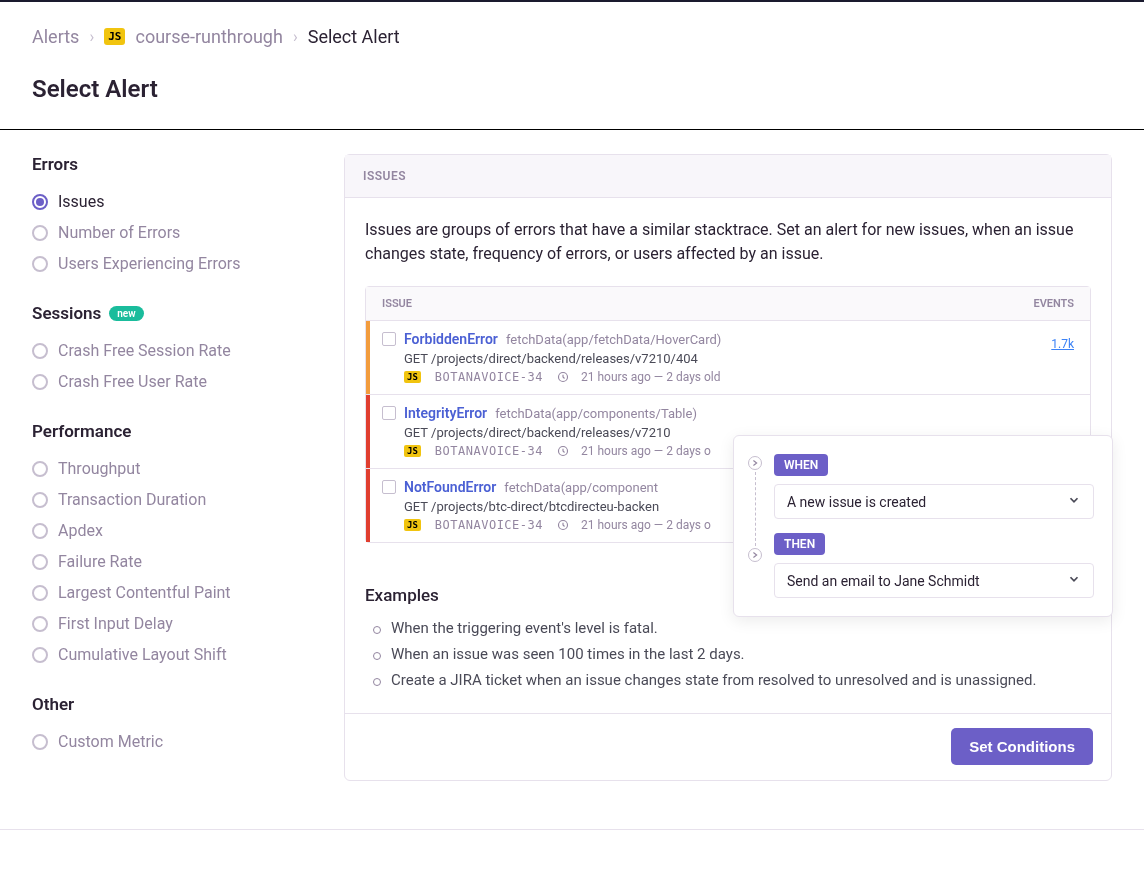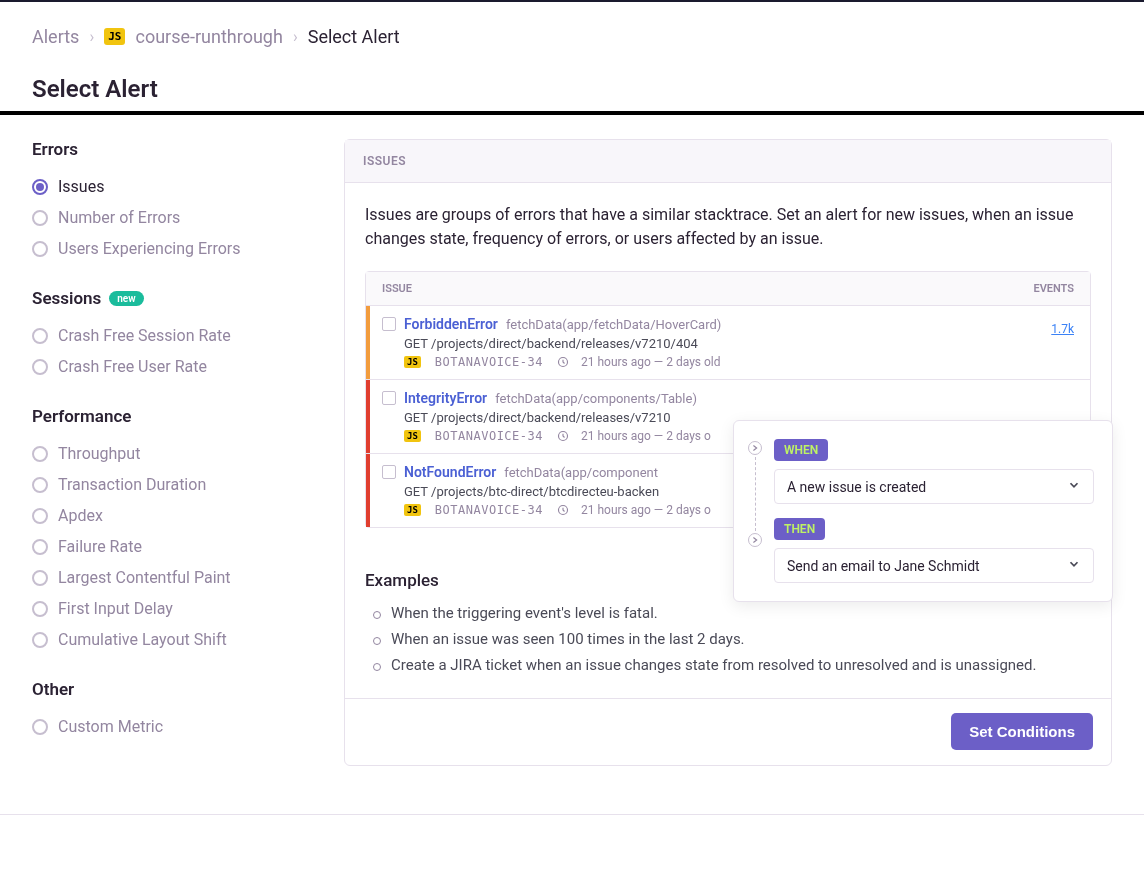--- a/index.html
+++ b/index.html
@@ -7,22 +7,22 @@
     font-family: -apple-system, BlinkMacSystemFont, "Segoe UI", Roboto, "Helvetica Neue", Arial, sans-serif;
     color: #2b2233;
     background: #fff;
     font-size: 15px;
   }
   .page {
     border-top: 2px solid #1a1a2e;
     min-height: 100vh;
   }
   .header {
-    padding: 24px 32px 8px;
-    border-bottom: 4px solid #000000;
+    padding: 24px 32px 26px;
+    border-bottom: 1px solid #000000;
   }
   .breadcrumb {
     display: flex;
     align-items: center;
     gap: 10px;
     font-size: 18px;
     margin-bottom: 28px;
   }
   .breadcrumb .muted { color: #9386a0; }
   .breadcrumb .chev { color: #c6becf; font-size: 16px; }
@@ -288,21 +288,21 @@
   .tdot svg { width: 8px; height: 8px; stroke: #9386a0; }
   .tline {
     flex: 1;
     width: 0;
     border-left: 1px dashed #c6becf;
     margin: 2px 0;
   }
   .tag {
     display: inline-block;
     background: #6c5fc7;
-    color: #bef264;
+    color: #ffffff;
     font-size: 12px;
     font-weight: 600;
     padding: 4px 10px;
     border-radius: 4px;
     margin-bottom: 8px;
   }
   .select {
     border: 1px solid #e7e1ec;
     border-radius: 4px;
     padding: 8px 12px;

